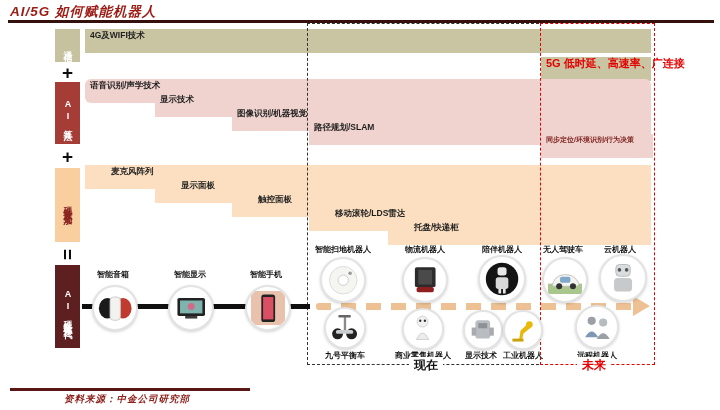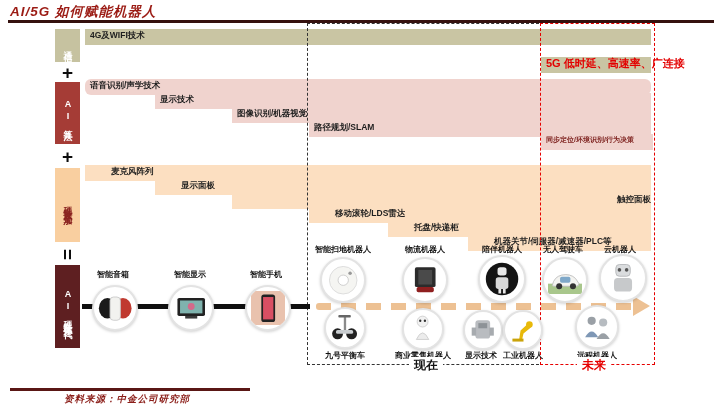--- a/index.html
+++ b/index.html
@@ -17,21 +17,21 @@
   .rb-ai{top:82px;height:62px;background:#a53c36;color:#fff;}
   .rb-hw{top:168px;height:74px;background:#f9cfa0;color:#8b2420;}
   .rb-carrier{top:265px;height:83px;background:#5e1f21;color:#fff;}
   .op{position:absolute;left:55px;width:25px;text-align:center;font-weight:900;font-size:19px;
       color:#0d0d0d;line-height:1;}
   .op-plus1{top:63px;}
   .op-plus2{top:147px;}
   .op-eq{top:245px;transform:rotate(90deg);}
 
   
-  .bar{position:absolute;height:16px;line-height:12px;font-size:8.5px;font-weight:bold;color:#1f1f1f;
+  .bar{position:absolute;height:24px;line-height:12px;font-size:8.5px;font-weight:bold;color:#1f1f1f;
        padding-left:5px;white-space:nowrap;box-sizing:border-box;}
   .tan{background:#c9c5a3;}
   .pink{background:#f0d3ce;}
   .peach{background:#fcdfc1;padding-left:26px;}
   .red-text{color:#e30000;font-size:11px;}
   .maroon-text{color:#7c1f1c;font-size:7px;}
 
   
   .present-box{position:absolute;left:307px;top:23px;width:231px;height:340px;
                border:1.6px dashed #333;border-right:none;}
@@ -87,24 +87,23 @@
 
   <div class="bar tan" style="left:85px;top:29px;width:566px;">4G及WIFI技术</div>
   <div class="bar tan red-text" style="left:541px;top:57px;width:110px;">5G 低时延、高速率、广连接</div>
   <div class="bar pink" style="left:85px;top:79px;width:566px;border-radius:6px;">语音识别/声学技术</div>
   <div class="bar pink" style="left:155px;top:93px;width:496px;">显示技术</div>
   <div class="bar pink" style="left:232px;top:107px;width:419px;">图像识别/机器视觉</div>
   <div class="bar pink" style="left:309px;top:121px;width:342px;">路径规划/SLAM</div>
   <div class="bar pink maroon-text" style="left:541px;top:134px;width:112px;">同步定位/环境识别/行为决策</div>
   <div class="bar peach" style="left:85px;top:165px;width:566px;">麦克风阵列</div>
   <div class="bar peach" style="left:155px;top:179px;width:496px;">显示面板</div>
-  <div class="bar peach" style="left:232px;top:193px;width:419px;text-align:right;">触控面板</div>
+  <div class="bar peach" style="left:232px;top:193px;width:419px;">触控面板</div>
   <div class="bar peach" style="left:309px;top:207px;width:342px;">移动滚轮/LDS雷达</div>
   <div class="bar peach" style="left:388px;top:221px;width:263px;">托盘/快递柜</div>
-  <div class="bar peach" style="left:468px;top:235px;width:183px;">机器关节/伺服器/减速器/PLC等</div>
 
   <div class="present-box"></div>
   <div class="future-box"></div>
 
   <div class="solid-line"></div>
   <div class="dash-arrow"></div>
   <div class="arrow-head"></div>
 
   <div class="node" style="left:92px;top:285px;width:46px;height:46px;">
     <svg viewBox="0 0 40 40">

